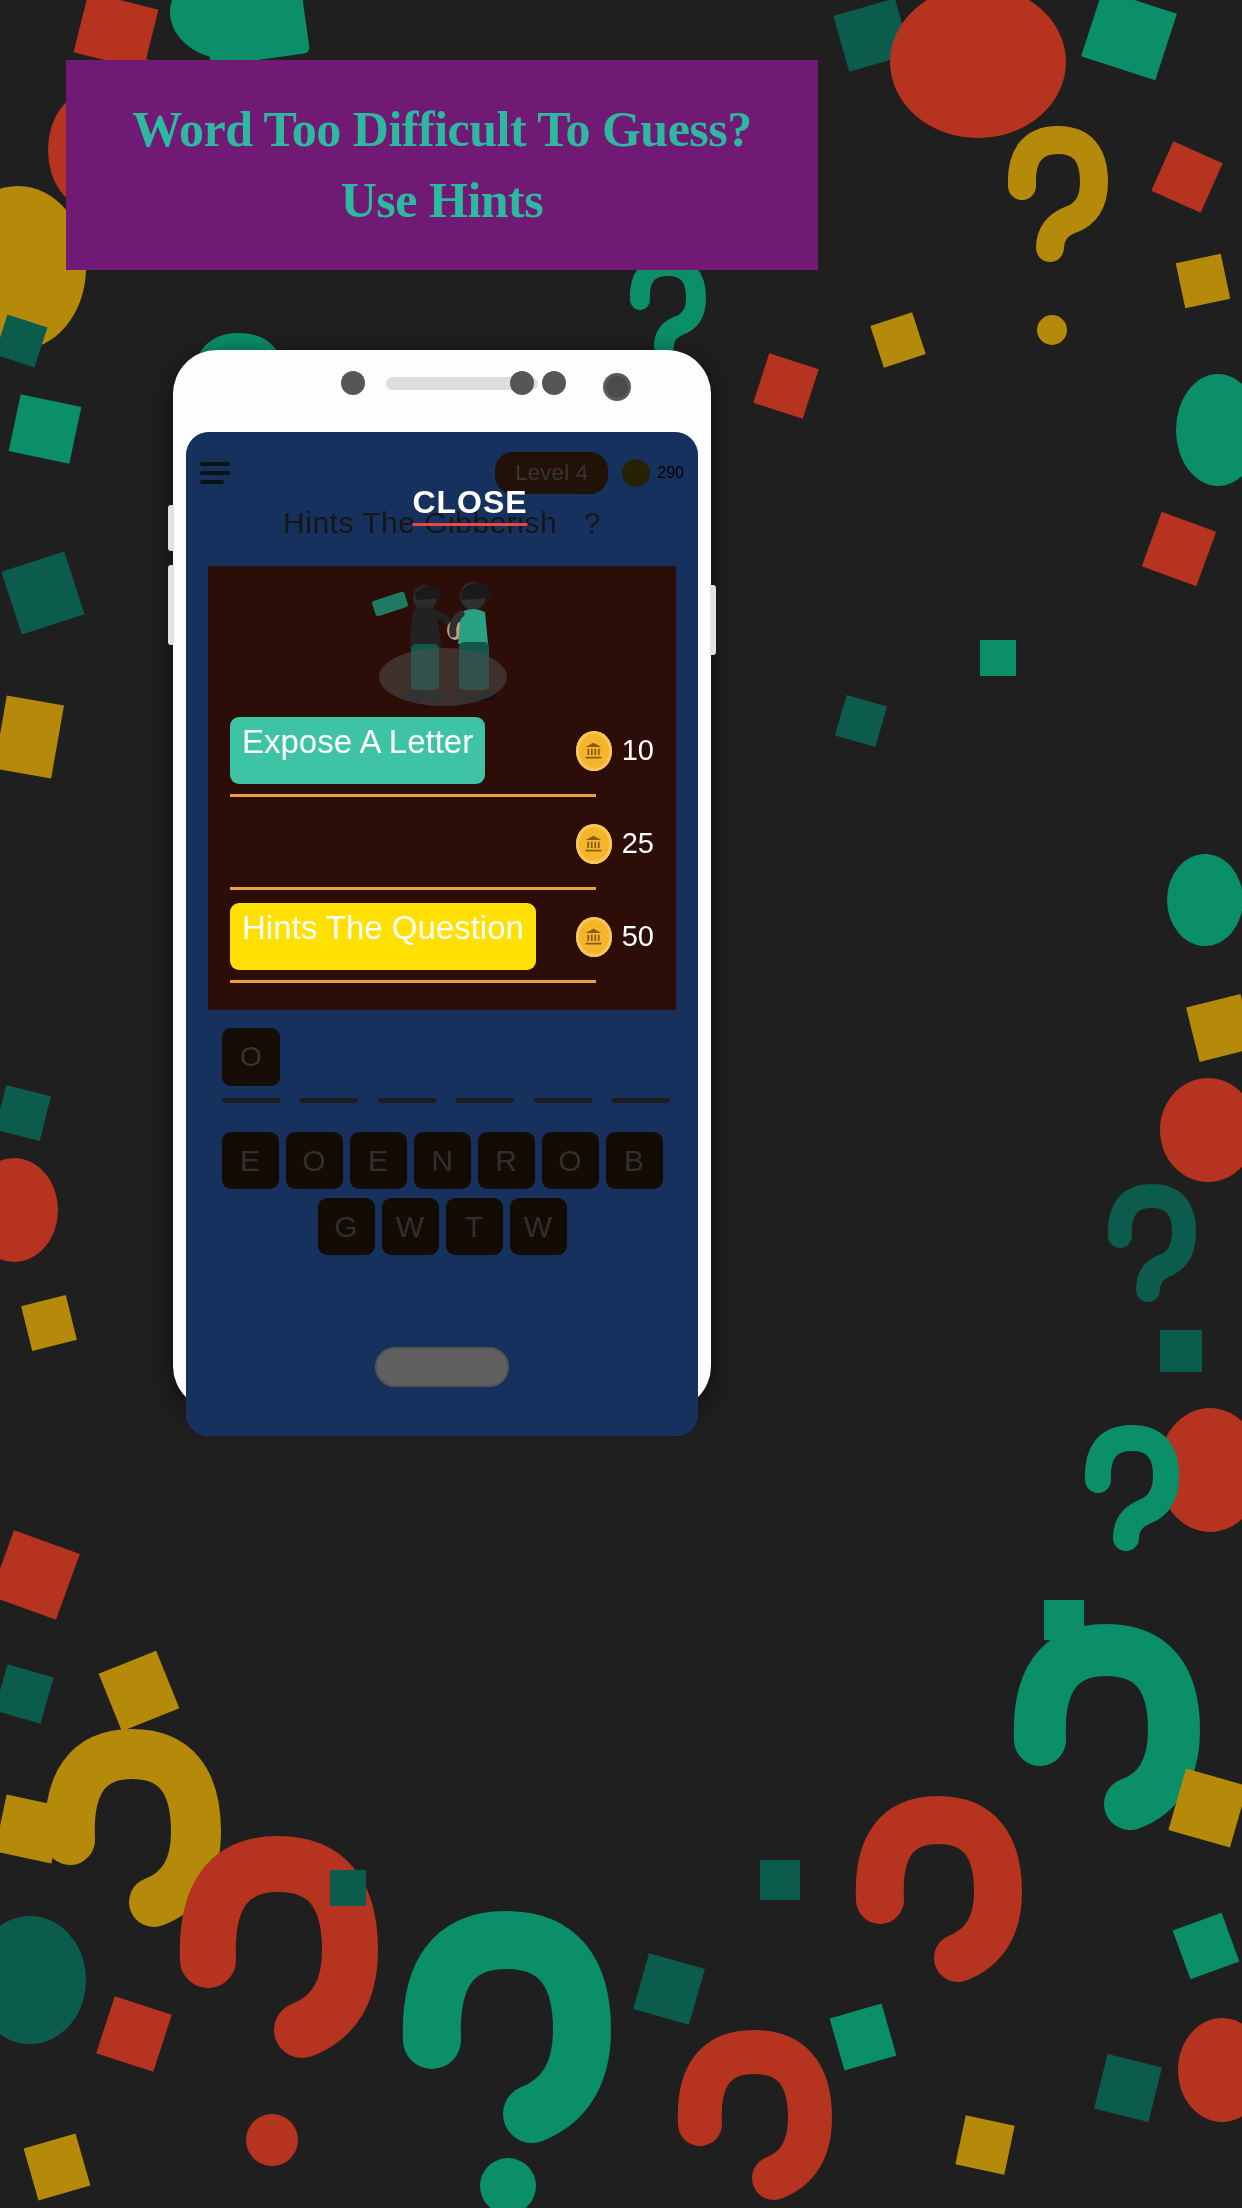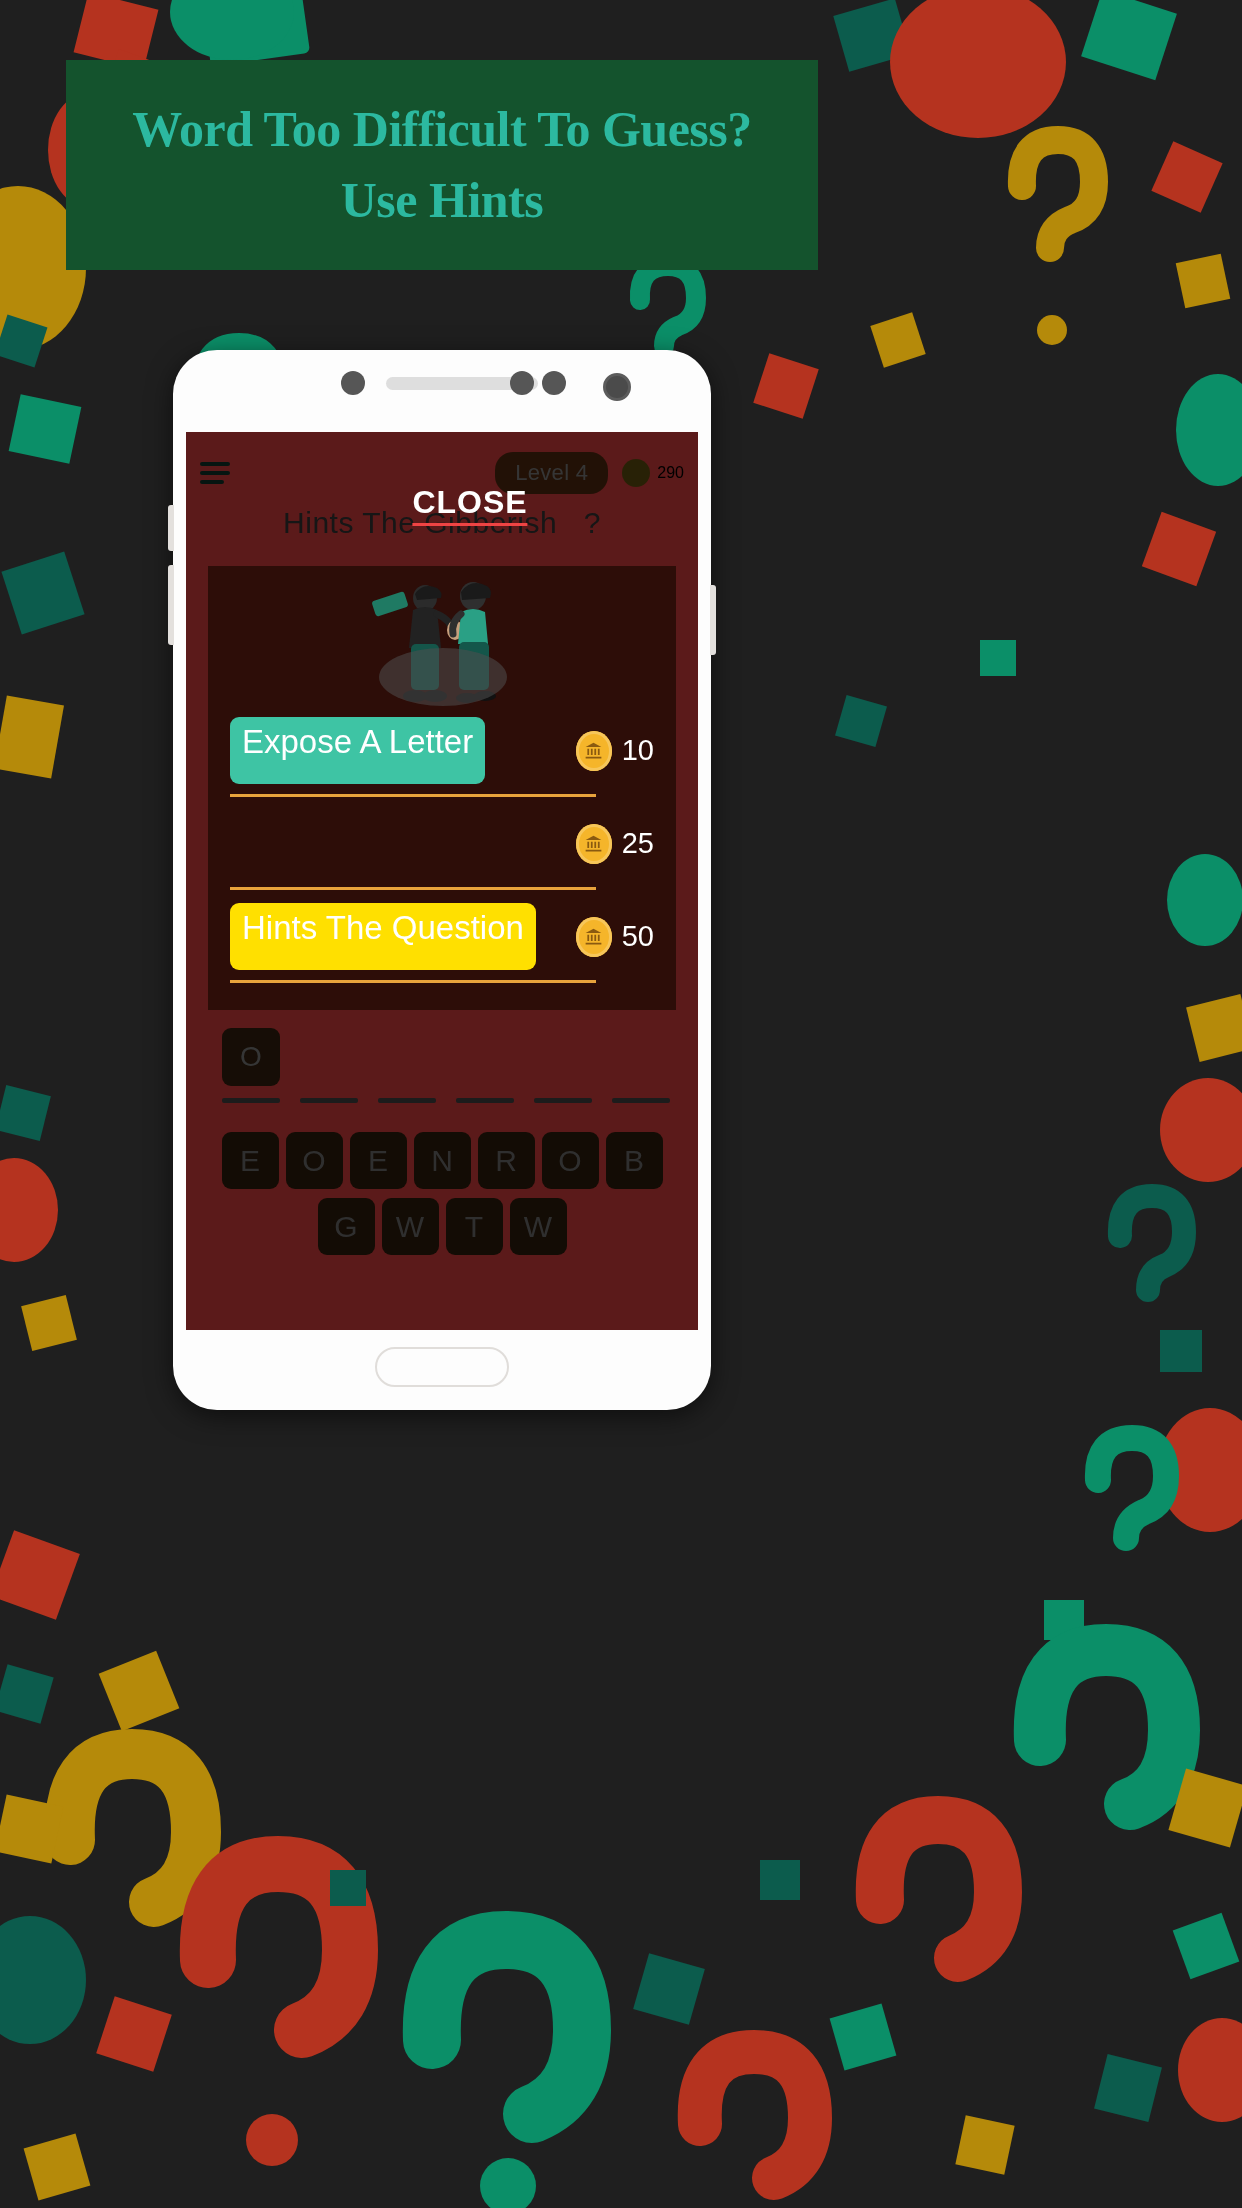--- a/index.html
+++ b/index.html
@@ -20,21 +20,21 @@
   #bg-pattern {
     position: absolute; inset: 0;
     pointer-events: none;
   }
 
   
   #headline-card {
     position: absolute;
     left: 66px; top: 60px;
     width: 752px; height: 210px;
-    background: #14532d;
+    background: #701a75;
     display: flex;
     flex-direction: column;
     align-items: center;
     justify-content: center;
     z-index: 5;
   }
   #headline-text {
     font-family: "Liberation Serif", serif;
     font-weight: bold;
     color: #2cb9a0;
@@ -96,23 +96,24 @@
   #camera-lens {
     position: absolute; left: 430px; top: 23px;
     width: 28px; height: 28px; border-radius: 50%;
     background: #4b4b4b;
     border: 3px solid #5c5c5c;
   }
 
   #phone-screen {
     position: absolute;
     left: 13px; top: 82px;
-    width: 512px; height: 898px;
-    background: #ef4444;
+    width: 512px; height: 1004px;
+    background: #3b82f6;
     overflow: hidden;
+    border-radius: 23px;
   }
 
   #phone-bottombar {
     position: absolute; left: 0; bottom: 0;
     width: 100%; height: 80px;
   }
   #home-button {
     position: absolute;
     left: 50%; transform: translateX(-50%);
     top: 17px;

